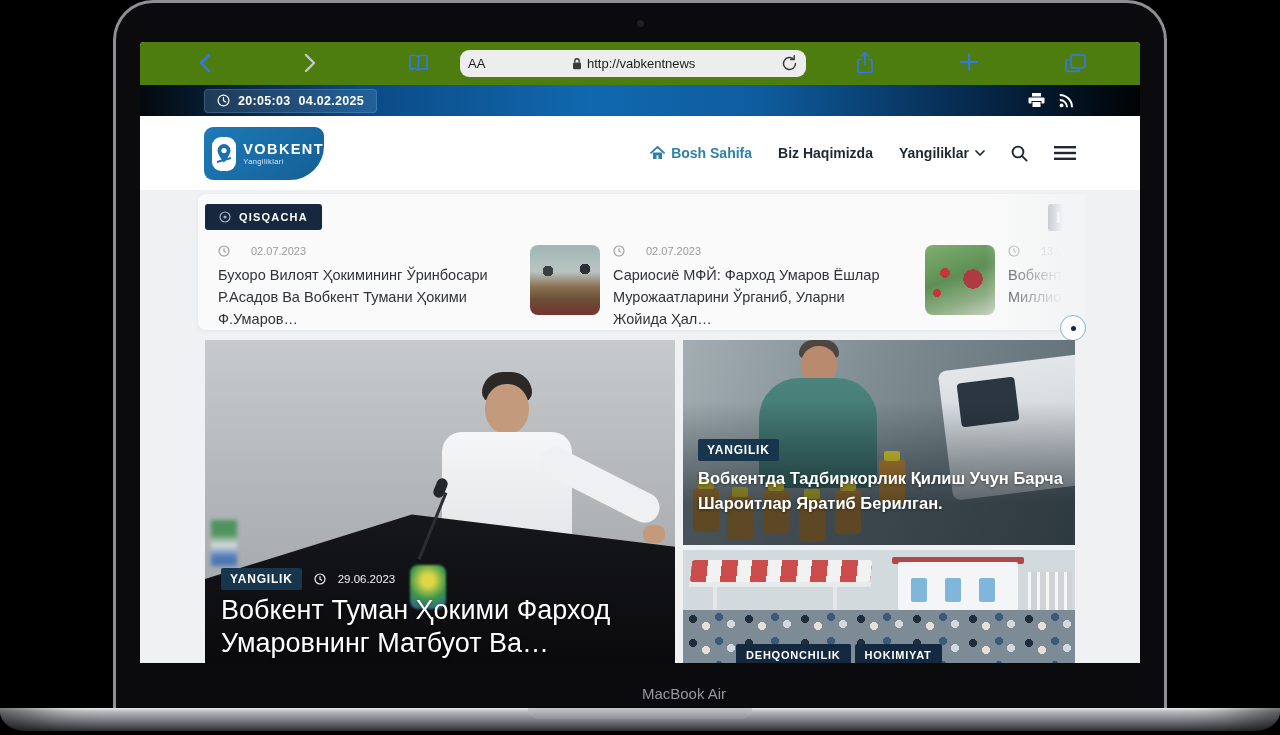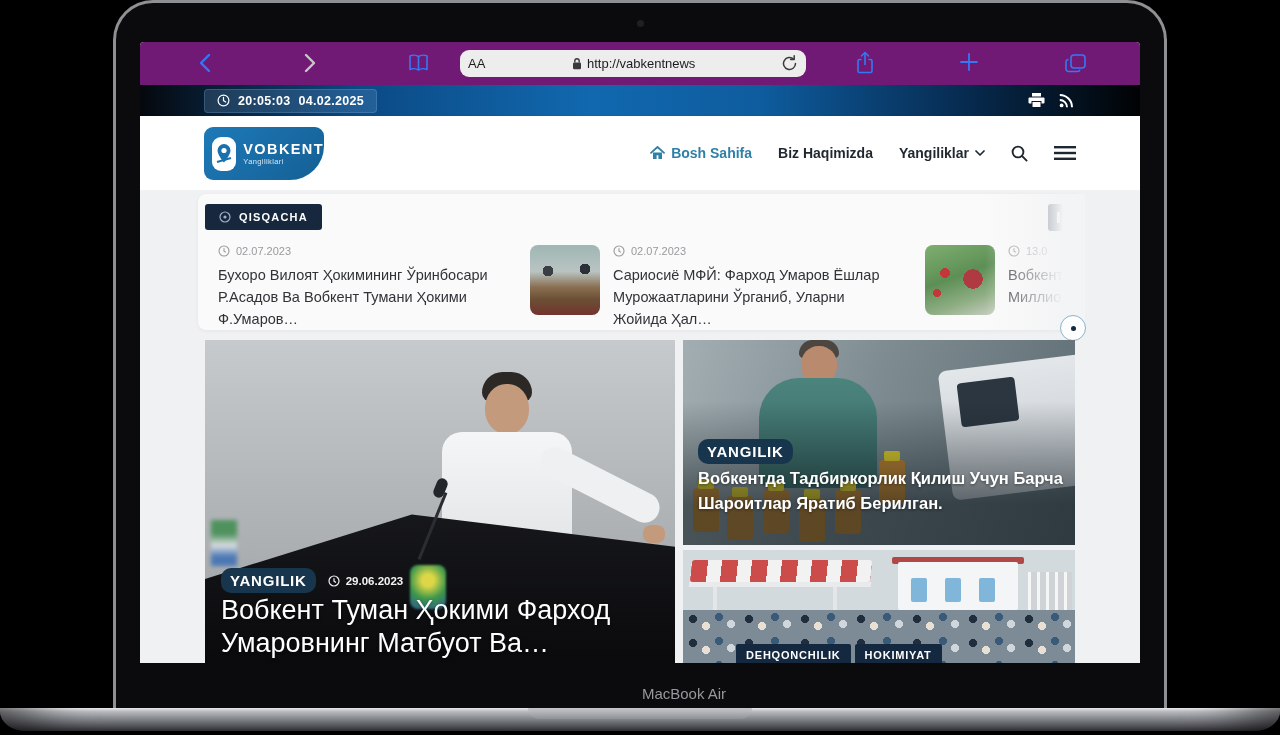--- a/index.html
+++ b/index.html
@@ -16,21 +16,21 @@
         background:linear-gradient(180deg,#eceef0 0%,#b9bbc0 16%,#85878d 48%,#55565b 78%,#2e2f33 100%);
         border-radius:0 0 26px 26px / 0 0 20px 20px;
         box-shadow:inset 90px 0 60px -60px rgba(0,0,0,.55), inset -90px 0 60px -60px rgba(0,0,0,.55);}
   .base-notch{left:528px;top:708px;width:224px;height:11px;
         background:linear-gradient(180deg,#c6c8cc,#8f9196);border-radius:0 0 12px 12px;}
 
   
   .screen{left:140px;top:42px;width:1000px;height:621px;background:#fff;overflow:hidden;border-radius:4px 4px 0 0;}
 
   
-  .toolbar{left:0;top:0;width:1000px;height:43px;background:#701a75;border-bottom:1px solid #e7e7e9;}
+  .toolbar{left:0;top:0;width:1000px;height:43px;background:#4d7c0f;border-bottom:1px solid #e7e7e9;}
   .tb{top:11px;display:flex;align-items:center;justify-content:center;}
   .urlbar{left:320px;top:8px;width:346px;height:27px;background:#ededee;border-radius:9px;
           display:flex;align-items:center;padding:0 8px;box-sizing:border-box;}
   .reader{font-size:13px;color:#1c1c1e;}
   .urlcenter{flex:1;display:flex;align-items:center;justify-content:center;gap:5px;}
   .urltext{font-size:13px;color:#1c1c1e;}
 
   
   .infobar{left:0;top:43px;width:1000px;height:31px;
      background:linear-gradient(90deg,#05080d 0%,#0b4a85 22%,#1168ae 45%,#0e5c9e 62%,#072c52 82%,#010203 100%);
@@ -66,34 +66,34 @@
   .thumb{width:70px;height:70px;border-radius:8px;flex:none;}
   .thumb.meeting{background:
      radial-gradient(circle 9px at 18px 26px,#3a3f46 60%,transparent 61%),
      radial-gradient(circle 9px at 55px 24px,#2c3138 60%,transparent 61%),
      linear-gradient(180deg,#9fb6b4 0%,#b9c4c2 38%,#8a6f52 60%,#6b4f35 78%,#74332f 100%);}
   .thumb.tomato{background:
      radial-gradient(circle 7px at 20px 28px,#c4363a 70%,transparent 71%),
      radial-gradient(circle 6px at 12px 48px,#c4363a 70%,transparent 71%),
      radial-gradient(circle 16px at 48px 34px,#b03a42 60%,transparent 61%),
      linear-gradient(160deg,#7fae6f 0%,#5d8f55 45%,#8fae84 75%,#c9cfc4 100%);}
-  .tdate{display:flex;align-items:center;gap:6px;color:#9a9a9e;font-size:11px;margin-bottom:7px;}
+  .tdate{display:flex;align-items:center;gap:21px;color:#9a9a9e;font-size:11px;margin-bottom:7px;}
   .ttitle{color:#303338;font-size:14.5px;line-height:22px;}
   .ticker-fade{left:845px;top:4px;width:100px;height:136px;
       background:linear-gradient(90deg,rgba(250,250,250,0) 0%,#f3f4f5 78%);}
   .dotctrl{left:920px;top:125px;width:24px;height:24px;border:1.5px solid #8ab4c9;border-radius:50%;
       display:flex;align-items:center;justify-content:center;background:#fdfdfd;}
   .dotctrl i{width:5px;height:5px;background:#16273e;border-radius:50%;}
 
   
   .card{overflow:hidden;}
-  .badge{background:#17364d;color:#fff;font-size:15px;font-weight:bold;letter-spacing:.8px;
-         padding:4px 9px;border-radius:10px;display:inline-block;}
+  .badge{background:#17364d;color:#fff;font-size:12px;font-weight:bold;letter-spacing:.8px;
+         padding:4px 9px;border-radius:2px;display:inline-block;}
   .badge.navy{background:#14283f;}
-  .wdate{display:flex;align-items:center;gap:6px;color:#f2f2f2;font-size:11.5px;font-weight:bold;}
+  .wdate{display:flex;align-items:center;gap:12px;color:#f2f2f2;font-size:11.5px;font-weight:normal;}
 
   .card-main{left:65px;top:150px;width:470px;height:323px;background:linear-gradient(180deg,#c7cacc,#b3b7ba 45%,#9da1a4);}
   .podium{left:0;top:0;width:470px;height:323px;
      background:linear-gradient(180deg,#2c2f34 0%,#16171b 55%,#0a0a0c 100%);
      clip-path:polygon(0 74%,44% 54%,100% 64%,100% 100%,0 100%);}
   .flagblob{left:6px;top:180px;width:26px;height:46px;filter:blur(2px);opacity:.85;
      background:linear-gradient(180deg,#3f8d4f 30%,#e5e8ea 55%,#3b6fb5 80%);}
   .emblem{left:205px;top:225px;width:36px;height:44px;filter:blur(1px);opacity:.95;border-radius:8px;
      background:radial-gradient(circle at 50% 35%,#e8e24a 18%,#3f9e4f 55%,#2f5f9e 100%);}
   .hair{left:277px;top:32px;width:50px;height:30px;background:#2c2826;border-radius:22px 22px 10px 10px;}

